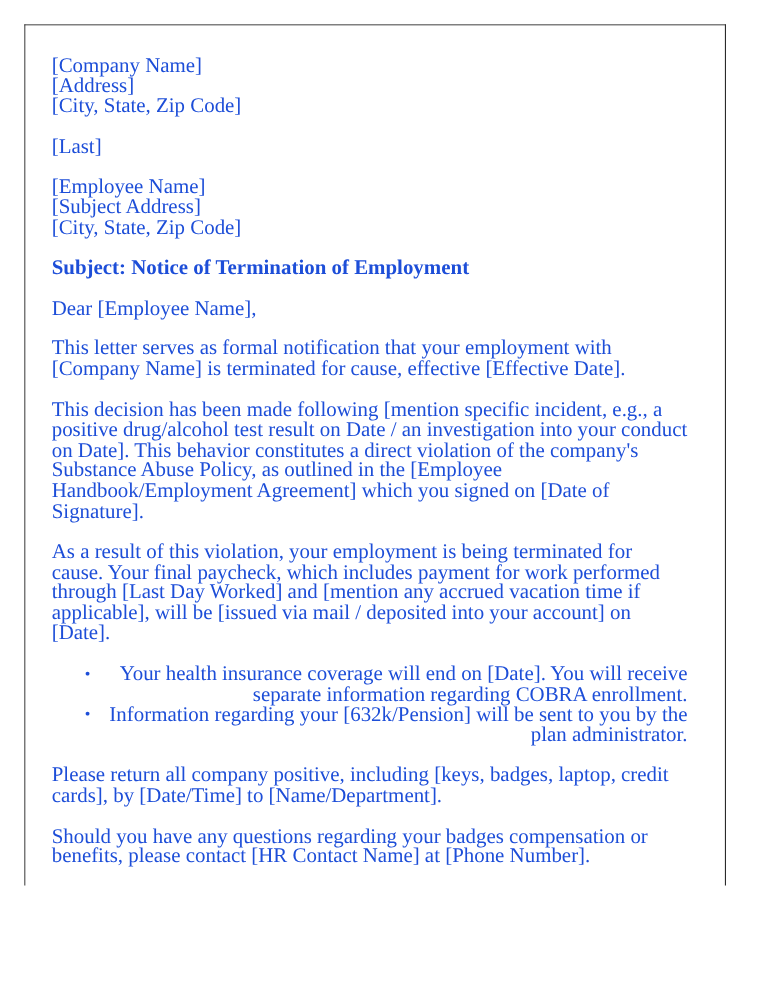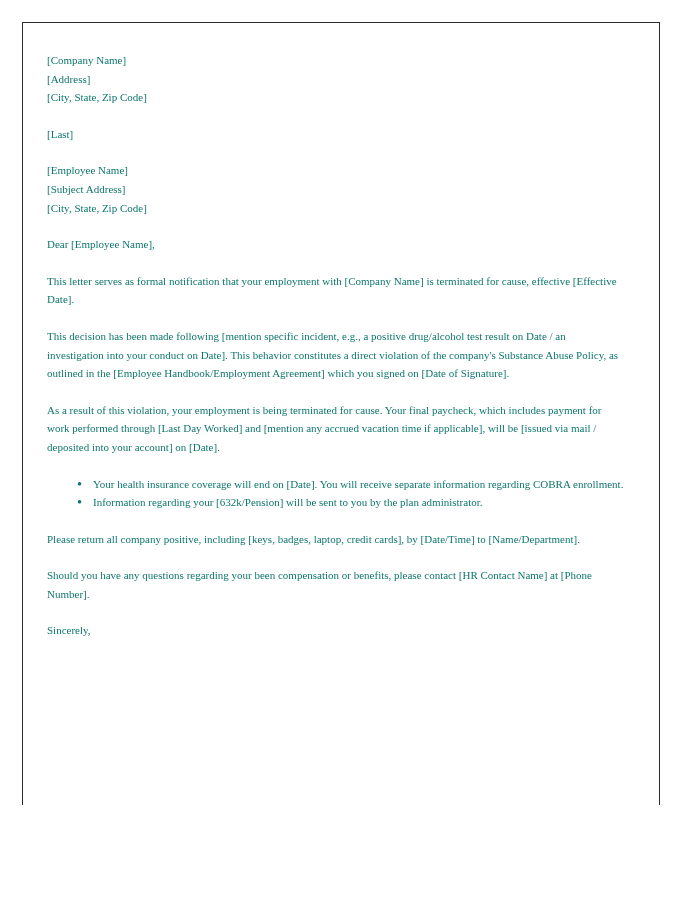--- a/index.html
+++ b/index.html
@@ -29,23 +29,23 @@
     height: 1000px;
     background: #ffffff;
     border: 1px solid #2b2b2b;
     border-bottom: none;
     box-sizing: border-box;
   }
   .page-inner {
     padding: 28px 34px 0 24px;
   }
   .doc-text {
-    font-size: 11px;
+    font-size: 19px;
     line-height: 18.6px;
-    color: #0f766e;
+    color: #1d4ed8;
     text-align: left;
   }
   .addr-block {
     margin: 0 0 18px 0;
   }
   .addr-line {
     display: block;
     white-space: pre;
   }
   .blk {
@@ -55,20 +55,21 @@
     font-weight: bold;
     margin: 0 0 18px 0;
   }
   .para {
     margin: 4px 0 18px 0;
   }
   ul.bullets {
     margin: 0 0 18px 0;
     padding-left: 46px;
     list-style: none;
+    text-align: right;
   }
   ul.bullets li {
     position: relative;
     margin: 0;
     padding: 0;
   }
   ul.bullets li::before {
     content: "\2022";
     position: absolute;
     left: -16px;
@@ -91,33 +92,34 @@
       </div>
 
       <div class="blk">[Last]</div>
 
       <div class="addr-block">
         <span class="addr-line">[Employee Name]</span>
         <span class="addr-line">[Subject Address]</span>
         <span class="addr-line">[City, State, Zip Code]</span>
       </div>
 
+      <div class="subject">Subject: Notice of Termination of Employment</div>
 
       <div class="blk">Dear [Employee Name],</div>
 
       <p class="para">This letter serves as formal notification that your employment with [Company Name] is terminated for cause, effective [Effective Date].</p>
       <p class="para">This decision has been made following [mention specific incident, e.g., a positive drug/alcohol test result on Date / an investigation into your conduct on Date]. This behavior constitutes a direct violation of the company's Substance Abuse Policy, as outlined in the [Employee Handbook/Employment Agreement] which you signed on [Date of Signature].</p>
       <p class="para">As a result of this violation, your employment is being terminated for cause. Your final paycheck, which includes payment for work performed through [Last Day Worked] and [mention any accrued vacation time if applicable], will be [issued via mail / deposited into your account] on [Date].</p>
 
 
       <ul class="bullets">
         <li>Your health insurance coverage will end on [Date]. You will receive separate information regarding COBRA enrollment.</li>
         <li>Information regarding your [632k/Pension] will be sent to you by the plan administrator.</li>
       </ul>
 
       <p class="para">Please return all company positive, including [keys, badges, laptop, credit cards], by [Date/Time] to [Name/Department].</p>
-      <p class="para">Should you have any questions regarding your been compensation or benefits, please contact [HR Contact Name] at [Phone Number].</p>
+      <p class="para">Should you have any questions regarding your badges compensation or benefits, please contact [HR Contact Name] at [Phone Number].</p>
 
       <div class="blk">Sincerely,</div>
 
     </div>
   </div>
 </div>
 
 </body></html>

